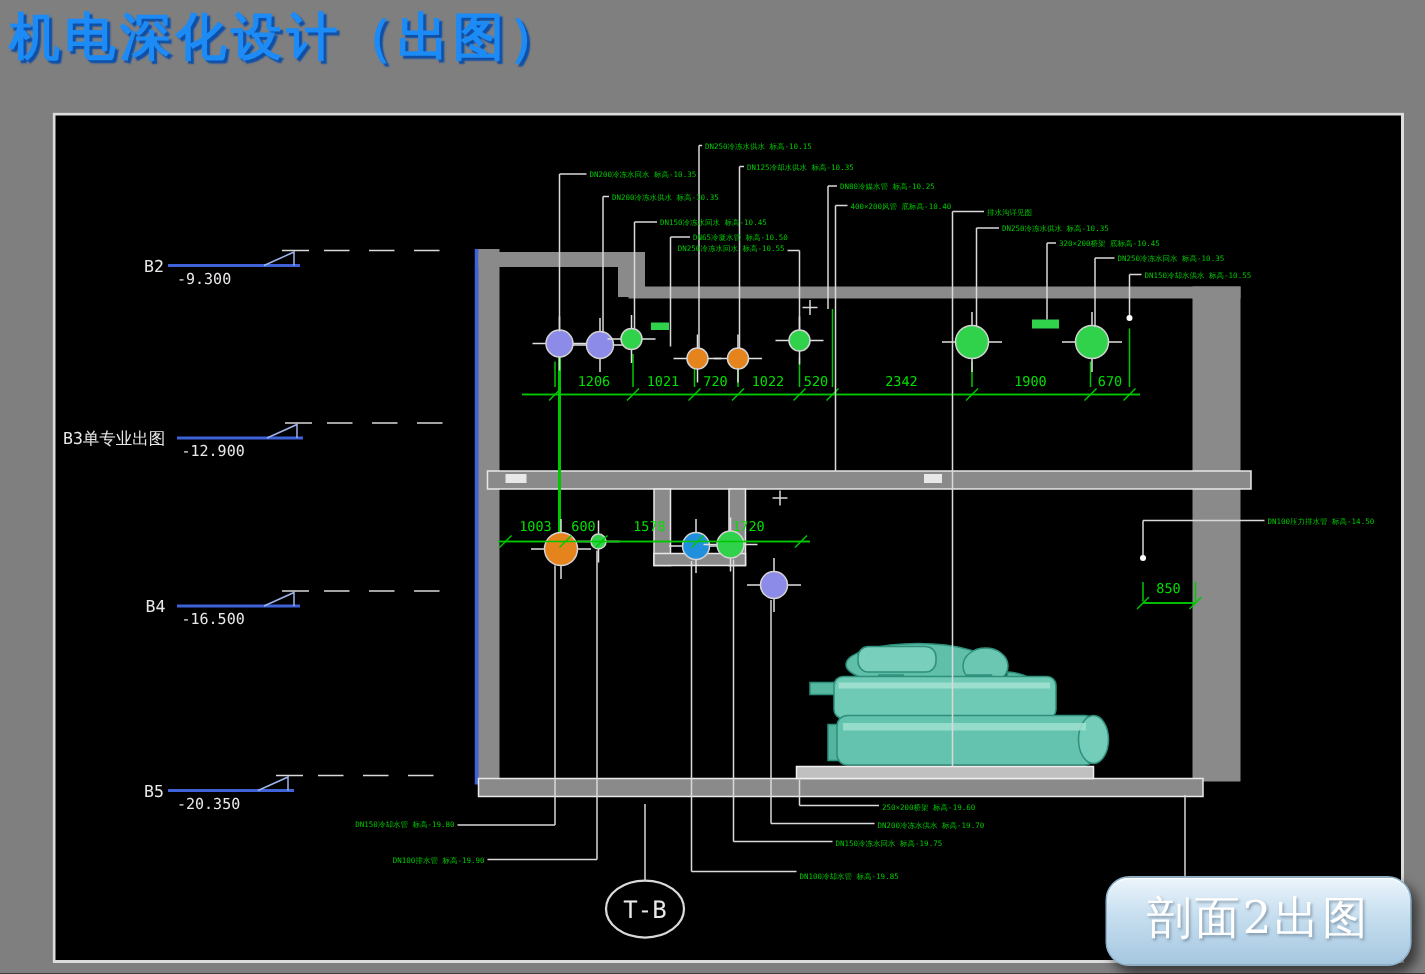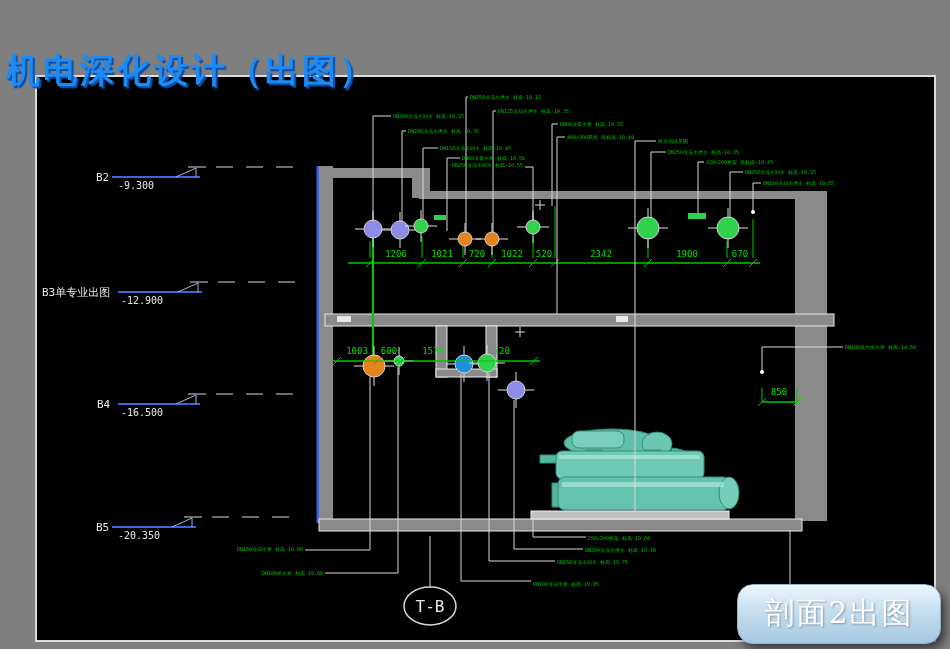--- a/index.html
+++ b/index.html
@@ -1,19 +1,19 @@
 <!DOCTYPE html>
 <html><head>
 <meta charset="utf-8">
 <style>
   html,body{margin:0;padding:0;}
   body{width:950px;height:649px;background:#7f7f7f;position:relative;overflow:hidden;
        font-family:"Liberation Sans",sans-serif;}
   #title{position:absolute;left:6px;top:2px;font-size:34px;font-weight:bold;
-         letter-spacing:3px;color:#1d8bf5;text-shadow:2px 2px 1px #0e4fa8;z-index:3;margin-top:46px;}
+         letter-spacing:3px;color:#1d8bf5;text-shadow:2px 2px 1px #0e4fa8;z-index:3;}
   #canvas{position:absolute;left:35px;top:75px;width:901px;height:567px;background:#000;
           border:2px solid #dcdcdc;box-sizing:border-box;z-index:1;}
   #cad{position:absolute;left:0;top:0;width:950px;height:649px;z-index:2;}
   #section-btn{position:absolute;left:737px;top:584px;width:202px;height:58px;z-index:4;
        border-radius:16px;border:1px solid #8fb2cc;
        background:linear-gradient(180deg,#ecf5fc 0%,#c6deef 45%,#a5c7e0 100%);
        box-shadow:4px 5px 8px rgba(0,0,0,0.55), inset 0 1px 0 rgba(255,255,255,0.9);
        color:#ffffff;font-family:"DejaVu Serif","Liberation Serif",serif;
        font-size:30px;line-height:56px;text-align:center;letter-spacing:2px;
        text-shadow:1px 1px 2px rgba(90,110,130,0.6);cursor:pointer;}

